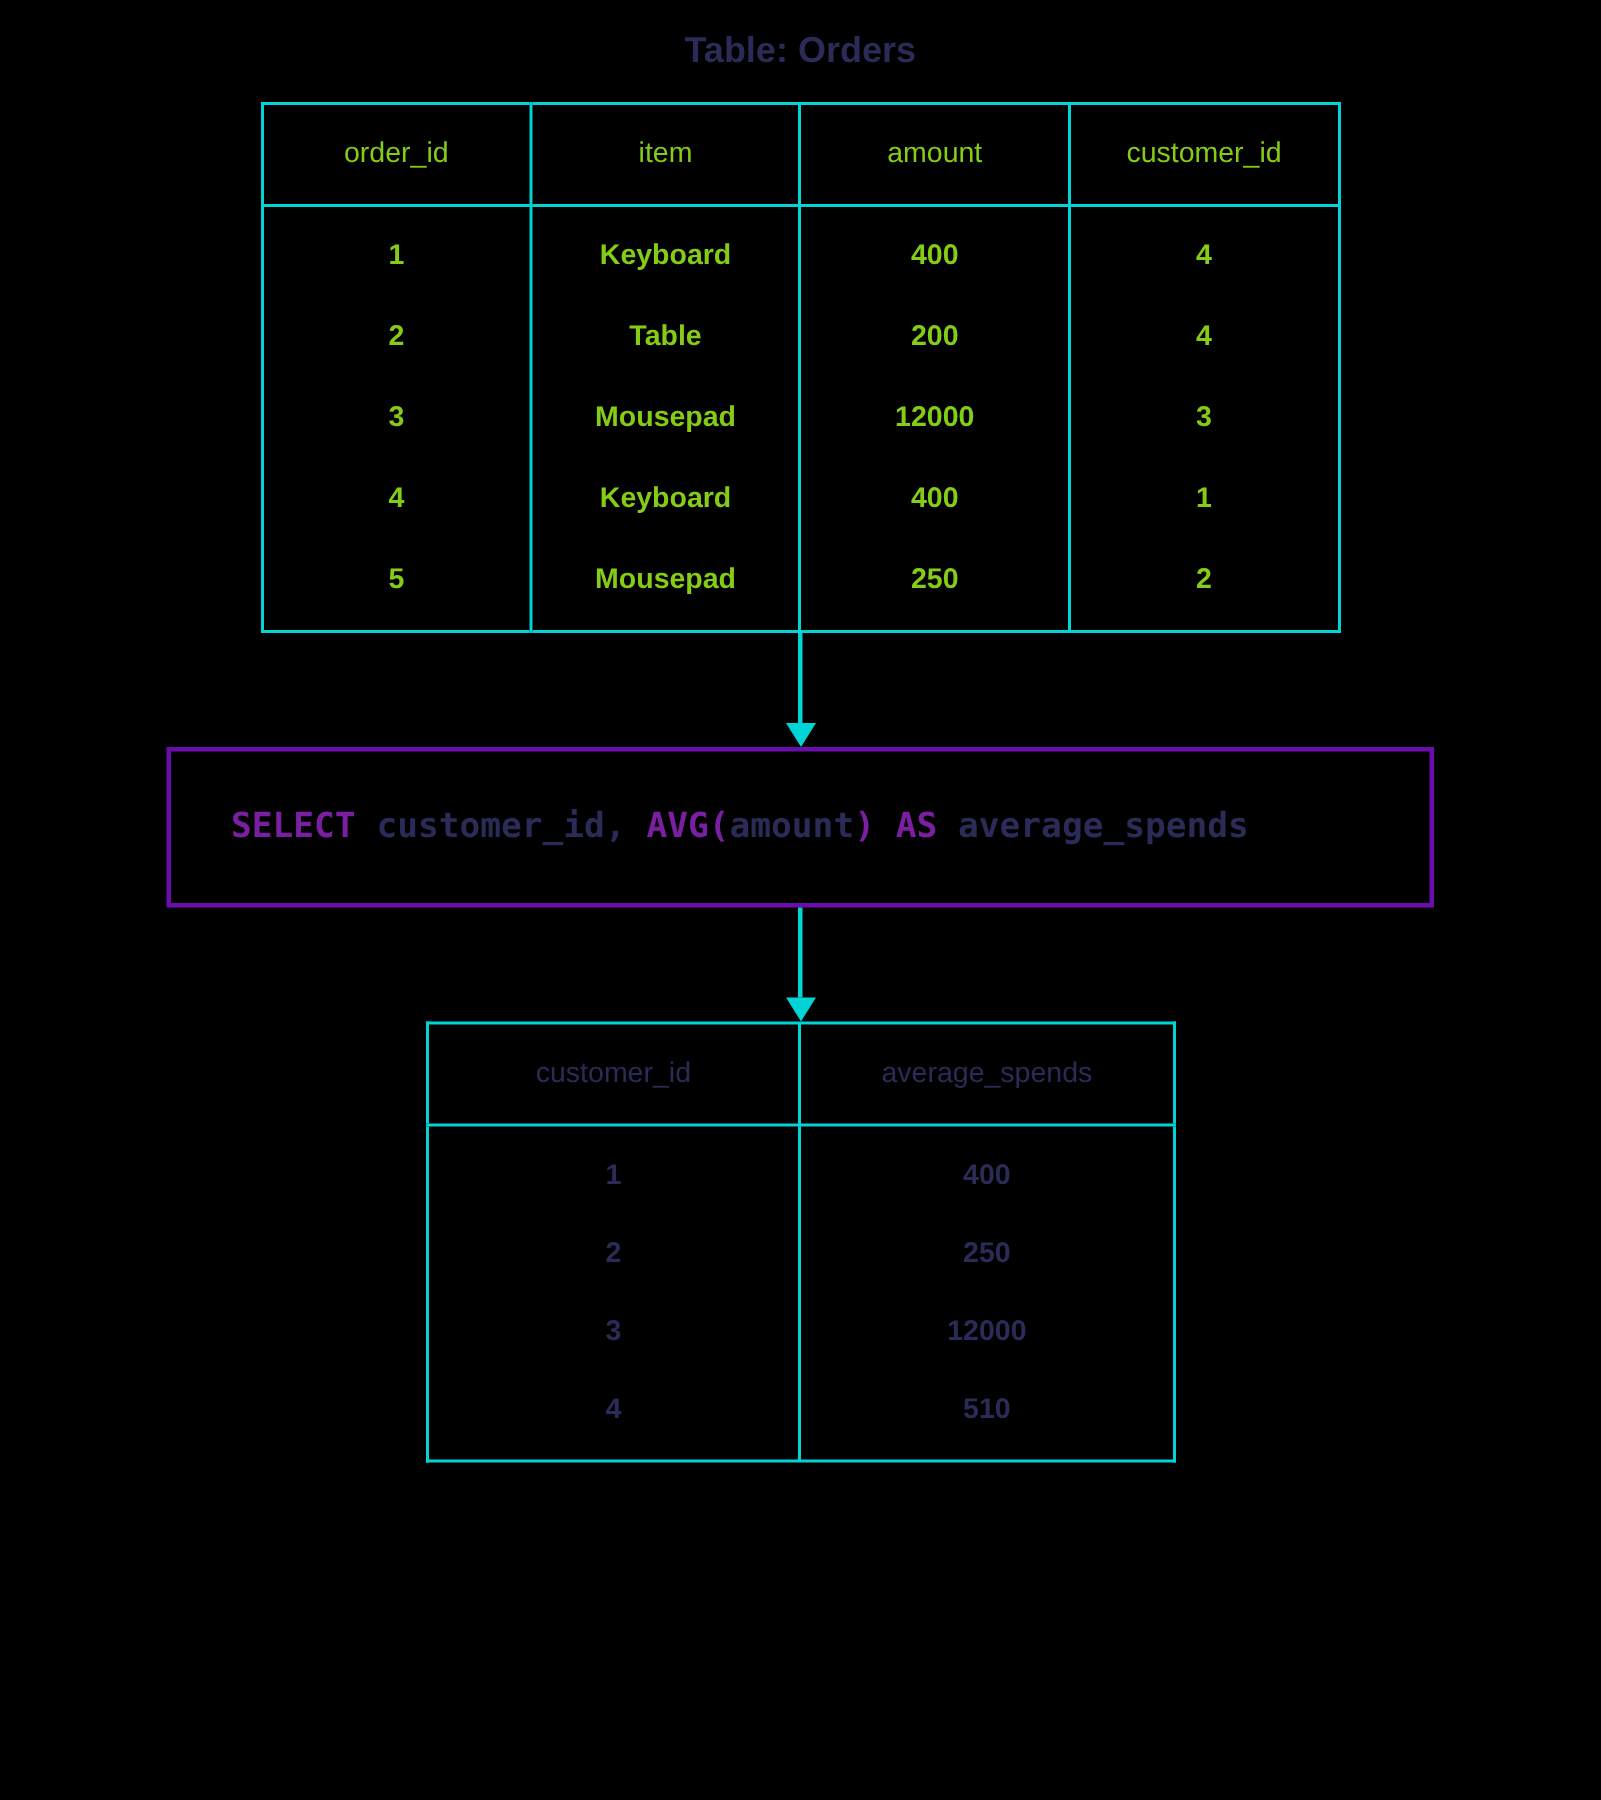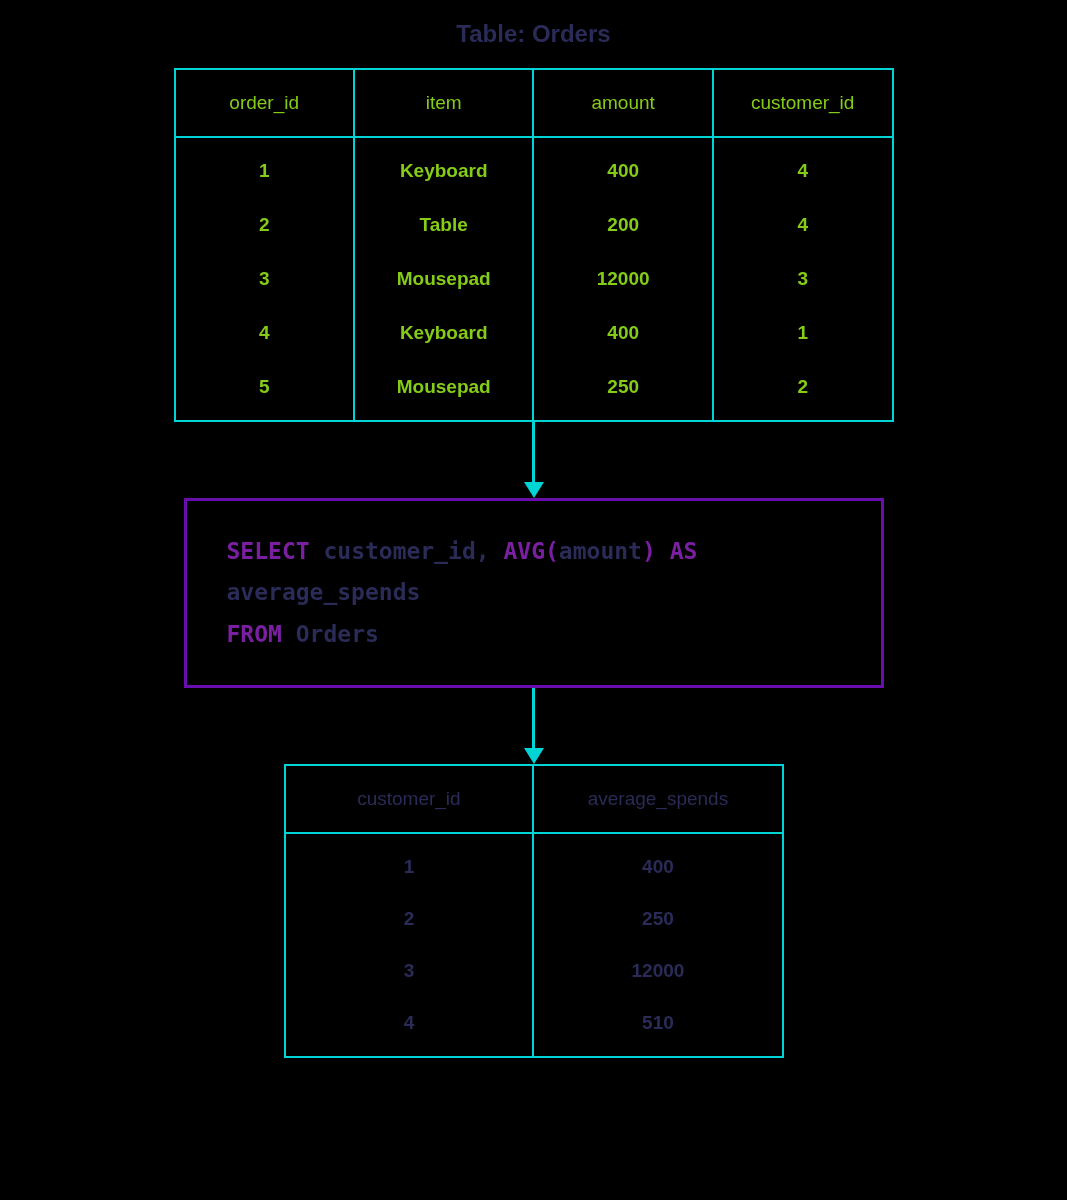--- a/index.html
+++ b/index.html
@@ -55,21 +55,21 @@
   }
   .arrow-head {
     width: 0; height: 0;
     border-left: 10px solid transparent;
     border-right: 10px solid transparent;
     border-top: 16px solid #00d4d4;
   }
 
   .sql-box {
     border: 3px solid #6a0dad;
-    width: 700px;
+    width: 845px;
     padding: 30px 40px;
     font-family: "Consolas", "Monaco", monospace;
     font-size: 23px;
     line-height: 1.8;
     font-weight: 700;
   }
   .kw { color: #7b1fa2; }
   .txt { color: #2a2b57; }
 
   .result-table {
@@ -147,23 +147,20 @@
 
 <div class="arrow">
   <div class="arrow-line" style="height:60px"></div>
   <div class="arrow-head"></div>
 </div>
 
 <div class="sql-box">
   <div>
     <span class="kw">SELECT</span><span class="txt"> customer_id, </span><span class="kw">AVG(</span><span class="txt">amount</span><span class="kw">) AS</span><span class="txt"> average_spends</span>
   </div>
-  <div>
-    <span class="kw">FROM</span><span class="txt"> Orders</span>
-  </div>
 </div>
 
 <div class="arrow">
   <div class="arrow-line" style="height:60px"></div>
   <div class="arrow-head"></div>
 </div>
 
 <table class="result-table">
   <thead>
       <tr id="result-head">

